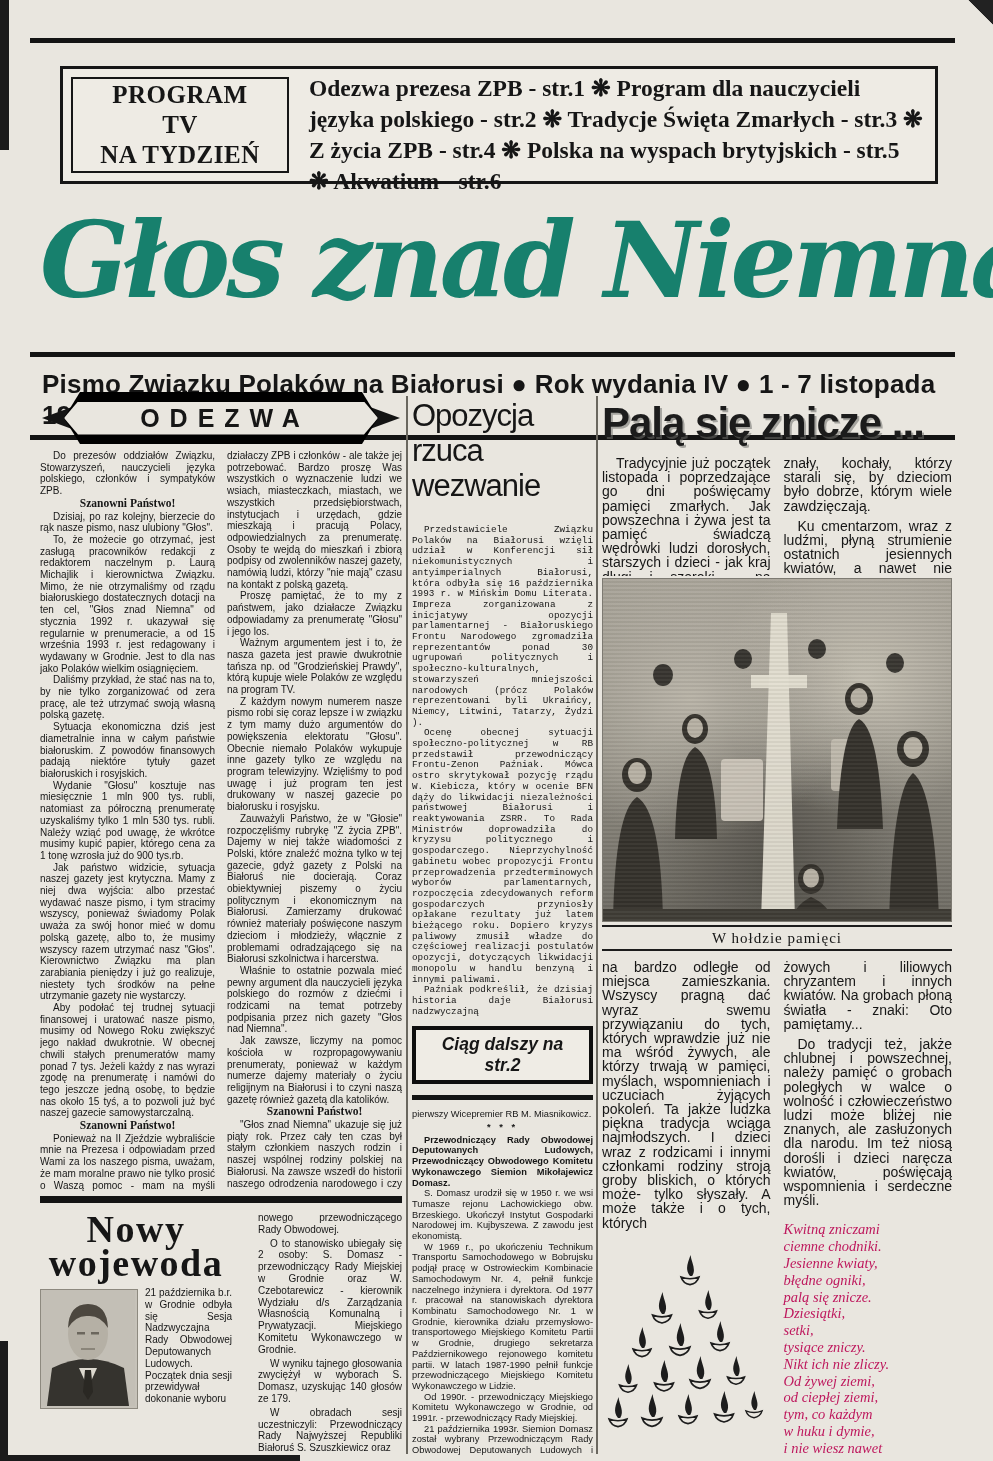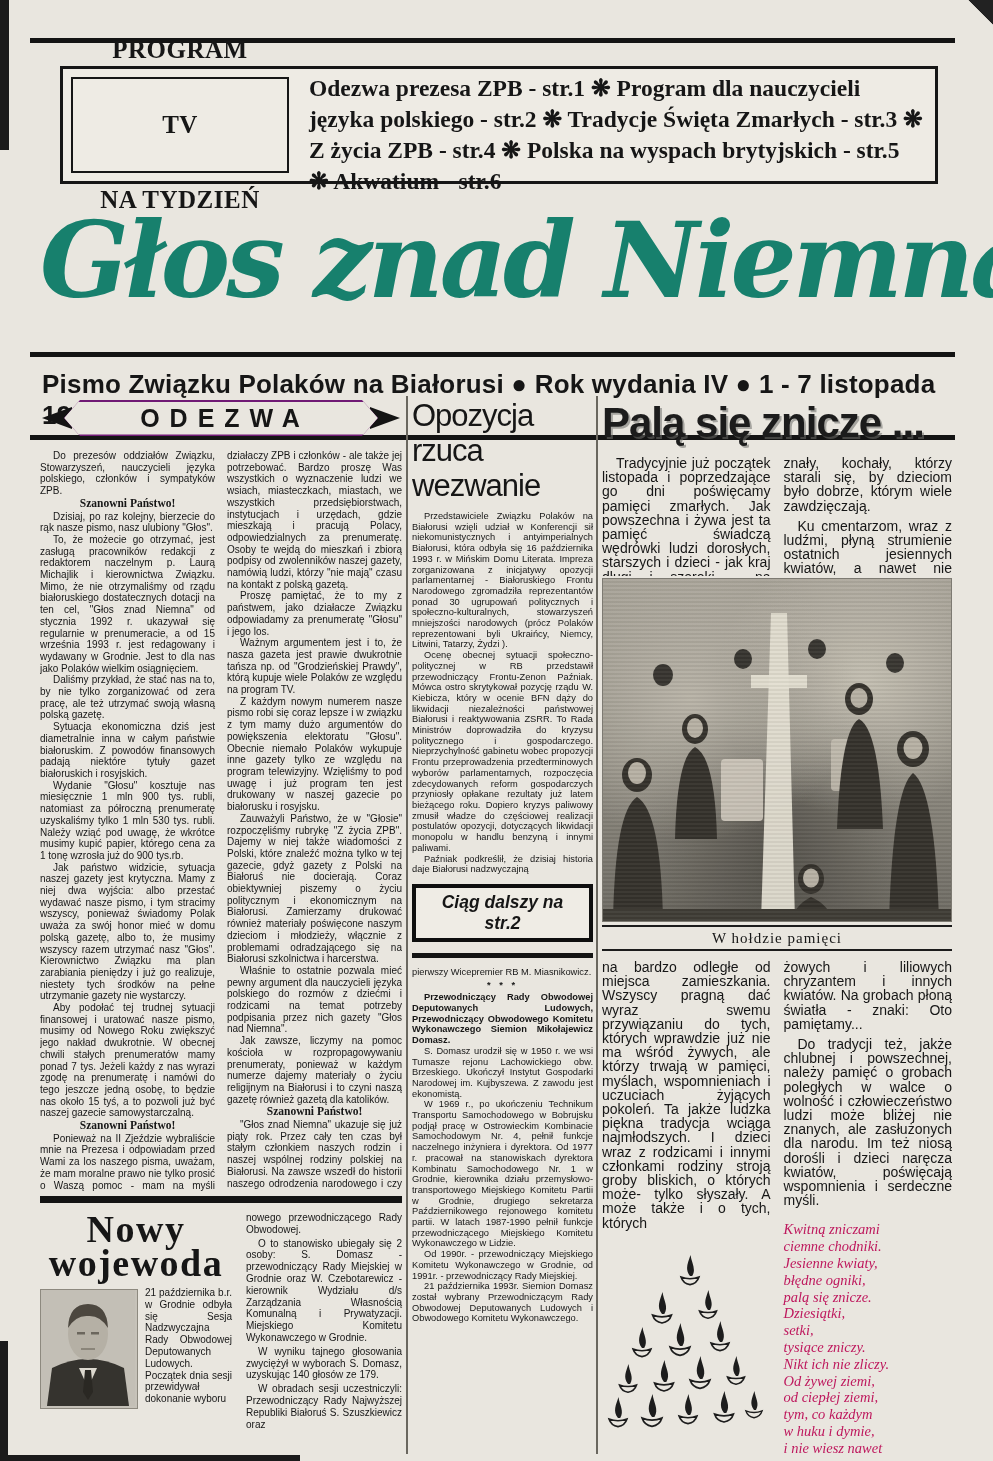--- a/index.html
+++ b/index.html
@@ -11,21 +11,21 @@
   .sa-bl{left:0;bottom:0;width:8px;height:120px;}
   .sa-bb{left:0;bottom:0;width:300px;height:6px;}
   .sa-tr{right:0;top:0;width:42px;height:34px;background:linear-gradient(225deg,#222 32%,transparent 33%);}
   .top-rule{position:absolute;left:30px;top:38px;width:925px;height:5px;background:#141414;}
 
   
   .banner{position:absolute;left:60px;top:66px;width:878px;height:118px;border:3px solid #161616;
           background:#eeebe4;display:flex;box-sizing:border-box;}
   .prog{margin:8px;border:2px solid #161616;width:214px;display:flex;flex-direction:column;
         justify-content:center;align-items:center;font-family:"Liberation Serif",serif;
-        font-weight:700;font-size:25px;line-height:30px;letter-spacing:.5px;text-align:left;gap:45px;}
+        font-weight:700;font-size:25px;line-height:30px;letter-spacing:.5px;text-align:left;}
   .heads{flex:1;padding:4px 12px 4px 12px;font-family:"Liberation Serif",serif;font-weight:700;
          font-size:23.5px;line-height:31px;text-align:left;}
 
   
   .masthead{position:absolute;left:40px;top:186px;width:915px;height:158px;text-align:center;
             font-family:"DejaVu Serif",serif;font-style:italic;font-weight:700;font-size:104px;
             line-height:150px;letter-spacing:-4px;white-space:nowrap;}
 
   
   .dateline{position:absolute;left:30px;top:352px;width:925px;box-sizing:border-box;
@@ -34,46 +34,46 @@
 
   .vline{position:absolute;top:396px;width:2px;background:#6a675f;}
   .v1{left:406px;height:1058px;}
   .v2{left:596px;height:1058px;}
 
   
   .odz{position:absolute;left:40px;top:398px;width:362px;}
   .odz-head{display:flex;align-items:center;height:40px;margin:0 2px;}
   .arrL{width:0;height:0;border-top:11px solid transparent;border-bottom:11px solid transparent;border-right:30px solid #141414;margin-right:-8px;}
   .arrR{width:0;height:0;border-top:11px solid transparent;border-bottom:11px solid transparent;border-left:30px solid #141414;margin-left:-8px;}
-  .hex{flex:1;height:36px;background:#701a75;display:flex;align-items:center;justify-content:center;z-index:1;
+  .hex{flex:1;height:52px;background:#000000;display:flex;align-items:center;justify-content:center;z-index:1;
        clip-path:polygon(16px 0,calc(100% - 16px) 0,100% 50%,calc(100% - 16px) 100%,16px 100%,0 50%);text-align:right;}
   .hex-in{width:calc(100% - 7px);height:33px;background:#e9e6df;display:flex;align-items:center;justify-content:center;
           clip-path:polygon(14px 0,calc(100% - 14px) 0,100% 50%,calc(100% - 14px) 100%,14px 100%,0 50%);
           font-weight:700;font-size:25px;letter-spacing:10px;padding-left:8px;}
   .odz-body{margin-top:12px;height:742px;column-count:2;column-gap:12px;font-size:10px;line-height:11.7px;
             text-align:justify;overflow:hidden;}
   .odz-body p{margin:0;text-indent:13px;}
   .odz-body p.cb{font-family:"Liberation Serif",serif;font-size:11.5px;font-weight:700;text-align:center;text-indent:0;margin:1px 0;}
   .rule-thick{position:absolute;left:40px;top:1196px;width:362px;height:7px;background:#141414;}
 
   
   .woj{position:absolute;left:40px;top:1212px;width:362px;display:flex;gap:10px;}
   .wleft{width:192px;}
   .wtitle{font-family:"Liberation Serif",serif;font-weight:700;font-size:38px;line-height:34px;
           text-align:center;letter-spacing:1.5px;}
   .wbody{margin-top:7px;font-size:10px;line-height:11.8px;text-align:justify;}
   .portrait{float:left;width:96px;height:118px;margin:2px 7px 2px 0;background:#c6c2b9;border:1px solid #8d897f;}
   .wright{flex:1;font-size:10px;line-height:11.8px;text-align:justify;}
-  .wright p{margin:0 0 2px 4px;text-indent:12px;}
+  .wright p{margin:0 0 2px 16px;text-indent:12px;}
   .wright p.noind{text-indent:0;}
 
   
   .col3{position:absolute;left:412px;top:398px;width:181px;height:1058px;overflow:hidden;}
   .op-title{font-weight:400;font-size:31px;line-height:35px;letter-spacing:-1px;}
-  .op-body{margin-top:8px;font-family:Liberation Sans, sans-serif;font-size:9.3px;line-height:10.7px;text-align:justify;}
+  .op-body{margin-top:22px;font-family:Liberation Mono, monospace;font-size:9.3px;line-height:10.7px;text-align:justify;}
   .op-body p{margin:0;text-indent:12px;}
   .cont-box{margin-top:9px;border:4px solid #0e0e0e;padding:4px 14px;text-align:center;font-weight:700;
             font-style:italic;font-size:17.5px;background:#efece5;}
   .mid-rule{height:5px;background:#141414;margin:11px 0 9px 0;}
   .domasz{font-size:9.3px;line-height:10.7px;text-align:justify;}
   .domasz p{margin:0;text-indent:12px;}
   .domasz p.noind{text-indent:0;}
   .domasz p.stars{text-align:center;text-indent:0;letter-spacing:3px;font-weight:700;margin:2px 0;}
   .domasz p.bold{font-weight:700;}
 

